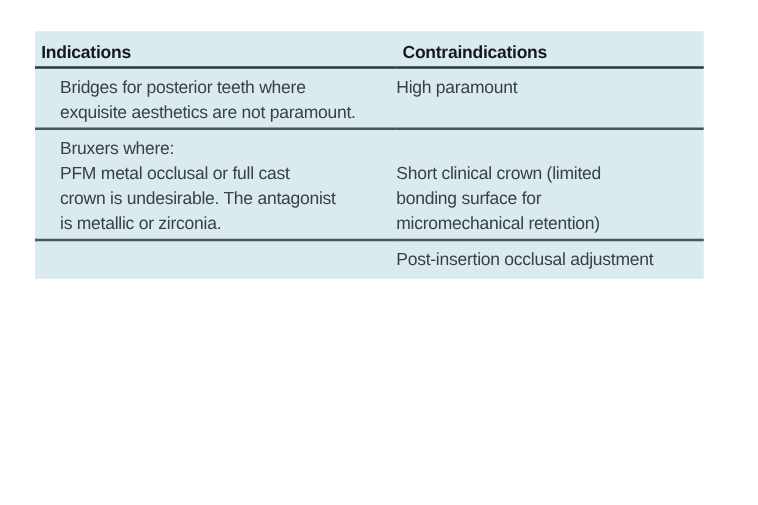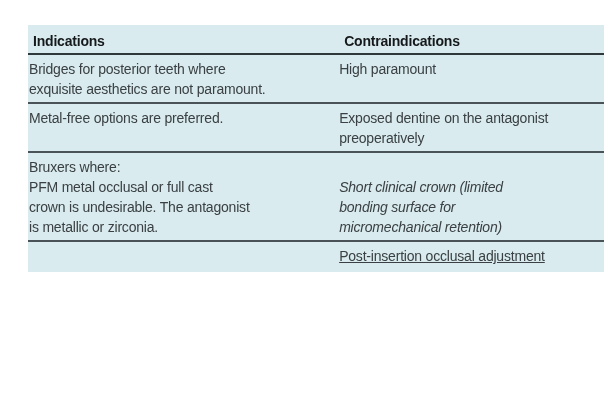--- a/index.html
+++ b/index.html
@@ -10,21 +10,21 @@
     width: 606px;
     height: 404px;
     position: relative;
     background: #ffffff;
     font-family: "Liberation Sans", sans-serif;
   }
   .table-wrap {
     position: absolute;
     left: 28px;
     top: 25px;
-    width: 576px;
+    width: 535px;
     background: #d9ebee;
   }
   table.ic-table {
     border-collapse: collapse;
     table-layout: fixed;
     width: 100%;
   }
   .ic-table col.col-indications { width: 289px; }
   .ic-table col.col-contraindications { width: 246px; }
   .ic-table th {
@@ -42,23 +42,23 @@
   .ic-table td {
     font-size: 14px;
     line-height: 20px;
     color: #3a4043;
     letter-spacing: -0.2px;
     padding: 4px 6px 3px 0;
     border-bottom: 2px solid #4a5458;
     vertical-align: top;
     white-space: pre-line;
   }
-  .ic-table td.cell-indication { padding-left: 1px; }
-  .ic-table tr:last-child td { border-bottom: none; padding-bottom: 6px; text-decoration: underline; }
-  .ic-table td.vbottom { vertical-align: bottom; font-style: italic; }
+  .ic-table td.cell-indication { padding-left: 20px; }
+  .ic-table tr:last-child td { border-bottom: none; padding-bottom: 6px; }
+  .ic-table td.vbottom { vertical-align: bottom; }
 </style>
 </head>
 <body>
 
 <div class="table-wrap">
   <table class="ic-table">
     <colgroup>
       <col class="col-indications">
       <col class="col-contraindications">
     </colgroup>
@@ -68,25 +68,20 @@
         <th>Contraindications</th>
       </tr>
     </thead>
     <tbody>
       <tr>
         <td class="cell-indication">Bridges for posterior teeth where
 exquisite aesthetics are not paramount.</td>
         <td class="cell-contraindication">High paramount</td>
       </tr>
       <tr>
-        <td class="cell-indication">Metal-free options are preferred.</td>
-        <td class="cell-contraindication">Exposed dentine on the antagonist
-preoperatively</td>
-      </tr>
-      <tr>
         <td class="cell-indication">Bruxers where:
 PFM metal occlusal or full cast
 crown is undesirable. The antagonist
 is metallic or zirconia.</td>
         <td class="cell-contraindication vbottom">Short clinical crown (limited
 bonding surface for
 micromechanical retention)</td>
       </tr>
       <tr>
         <td class="cell-indication"></td>

